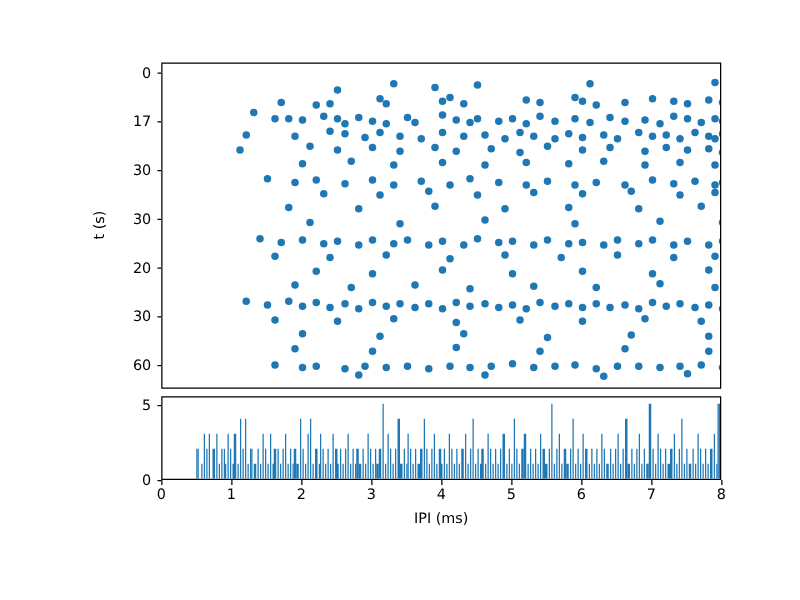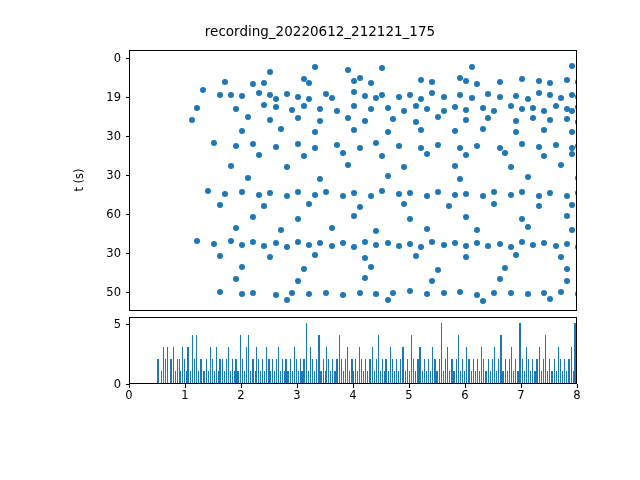--- a/index.html
+++ b/index.html
@@ -117,21 +117,20 @@
     transform: translate(-50%, -50%) rotate(-90deg);
     transform-origin: center center;
     white-space: nowrap;
   }
 </style>
 </head>
 <body>
 
 <div id="figure">
 
-  <div id="plot-title">recording_20220612_212121_175</div>
 
   <div id="scatter-axes">
       <div class="pt" style="left: 184.8px; top: 15.5821px;"></div>
       <div class="pt" style="left: 252px; top: 17.1403px;"></div>
       <div class="pt" style="left: 341.6px; top: 16.3612px;"></div>
       <div class="pt" style="left: 442.4px; top: 14.803px;"></div>
       <div class="pt" style="left: 140px; top: 21.0358px;"></div>
       <div class="pt" style="left: 218.4px; top: 19.4776px;"></div>
       <div class="pt" style="left: 95.2px; top: 31.1642px;"></div>
       <div class="pt" style="left: 123.2px; top: 32.7224px;"></div>
@@ -615,20 +614,21 @@
       <div class="bar" style="left: 434.166px; width: 1.2px; height: 23.9286px;"></div>
       <div class="bar" style="left: 436.295px; width: 1.2px; height: 11.9643px;"></div>
       <div class="bar" style="left: 438.423px; width: 1.2px; height: 23.9286px;"></div>
       <div class="bar" style="left: 440.551px; width: 1.2px; height: 35.8929px;"></div>
       <div class="bar" style="left: 442.679px; width: 1.2px; height: 11.9643px;"></div>
       <div class="bar" style="left: 443.743px; width: 1.2px; height: 59.8214px;"></div>
       <div class="bar" style="left: 444.808px; width: 1.2px; height: 59.8214px;"></div>
     </div>
 
   <div id="yaxis-label">t (s)</div>
+  <div id="xaxis-label">IPI (ms)</div>
 
   <div id="ticks-layer">
       <div class="tick-v" style="left: 129px; top: 384px;"></div>
       <div class="ticklabel xticklabel" style="left: 129px;">0</div>
       <div class="tick-v" style="left: 185px; top: 384px;"></div>
       <div class="ticklabel xticklabel" style="left: 185px;">1</div>
       <div class="tick-v" style="left: 241px; top: 384px;"></div>
       <div class="ticklabel xticklabel" style="left: 241px;">2</div>
       <div class="tick-v" style="left: 297px; top: 384px;"></div>
       <div class="ticklabel xticklabel" style="left: 297px;">3</div>
@@ -638,30 +638,30 @@
       <div class="ticklabel xticklabel" style="left: 409px;">5</div>
       <div class="tick-v" style="left: 465px; top: 384px;"></div>
       <div class="ticklabel xticklabel" style="left: 465px;">6</div>
       <div class="tick-v" style="left: 521px; top: 384px;"></div>
       <div class="ticklabel xticklabel" style="left: 521px;">7</div>
       <div class="tick-v" style="left: 577px; top: 384px;"></div>
       <div class="ticklabel xticklabel" style="left: 577px;">8</div>
       <div class="tick-h" style="left: 125.5px; top: 57.791px;"></div>
       <div class="ticklabel yticklabel" style="left: 91px; top: 57.791px; width: 30px;">0</div>
       <div class="tick-h" style="left: 125.5px; top: 96.7463px;"></div>
-      <div class="ticklabel yticklabel" style="left: 91px; top: 96.7463px; width: 30px;">19</div>
+      <div class="ticklabel yticklabel" style="left: 91px; top: 96.7463px; width: 30px;">17</div>
       <div class="tick-h" style="left: 125.5px; top: 135.701px;"></div>
       <div class="ticklabel yticklabel" style="left: 91px; top: 135.701px; width: 30px;">30</div>
       <div class="tick-h" style="left: 125.5px; top: 174.657px;"></div>
       <div class="ticklabel yticklabel" style="left: 91px; top: 174.657px; width: 30px;">30</div>
       <div class="tick-h" style="left: 125.5px; top: 213.612px;"></div>
-      <div class="ticklabel yticklabel" style="left: 91px; top: 213.612px; width: 30px;">60</div>
+      <div class="ticklabel yticklabel" style="left: 91px; top: 213.612px; width: 30px;">20</div>
       <div class="tick-h" style="left: 125.5px; top: 252.567px;"></div>
       <div class="ticklabel yticklabel" style="left: 91px; top: 252.567px; width: 30px;">30</div>
       <div class="tick-h" style="left: 125.5px; top: 291.522px;"></div>
-      <div class="ticklabel yticklabel" style="left: 91px; top: 291.522px; width: 30px;">50</div>
+      <div class="ticklabel yticklabel" style="left: 91px; top: 291.522px; width: 30px;">60</div>
       <div class="tick-h" style="left: 125.5px; top: 384px;"></div>
       <div class="ticklabel yticklabel" style="left: 91px; top: 384px; width: 30px;">0</div>
       <div class="tick-h" style="left: 125.5px; top: 324.179px;"></div>
       <div class="ticklabel yticklabel" style="left: 91px; top: 324.179px; width: 30px;">5</div>
     </div>
 
 </div>
 
 </body></html>

